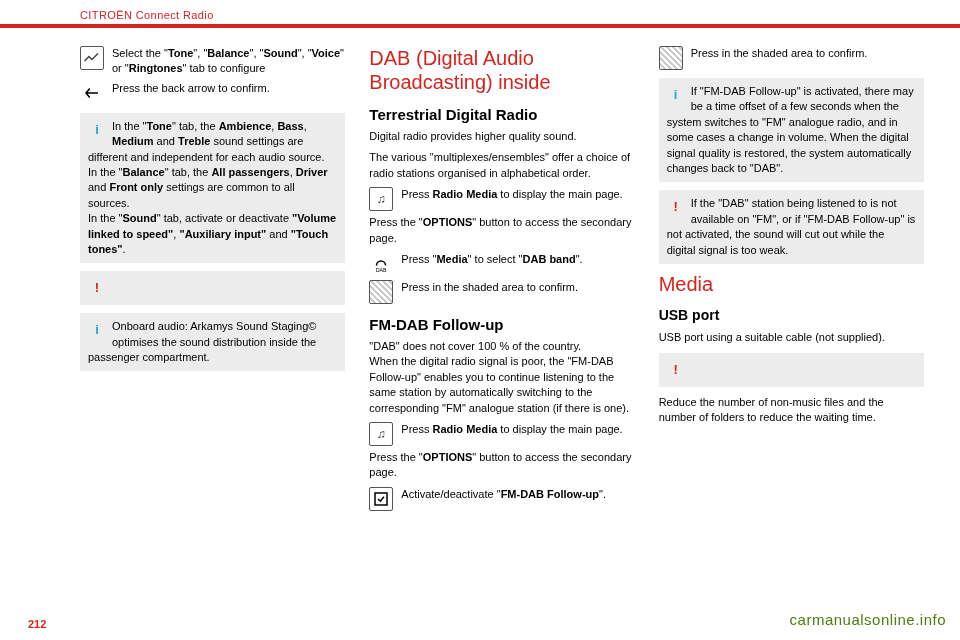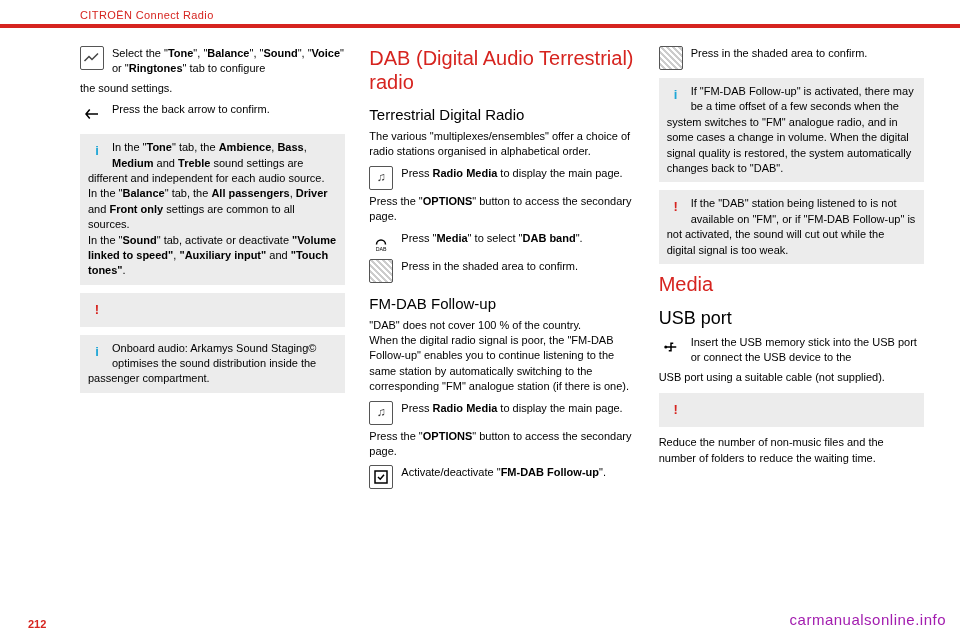--- a/index.html
+++ b/index.html
@@ -66,41 +66,41 @@
   .warn-lead { color: #d6241f; }
   h2.sect {
     color: #d6241f;
     font-weight: 400;
     font-size: 20px;
     line-height: 1.2;
     margin: 0 0 10px 0;
   }
   h3.sub {
     font-size: 15px;
-    font-weight: normal;
+    font-weight: bold;
     margin: 10px 0 4px 0;
   }
   h4.subsub {
-    font-size: 18px;
-    font-weight: normal;
+    font-size: 14px;
+    font-weight: bold;
     margin: 6px 0 4px 0;
   }
   .page-num {
     position: absolute;
     left: 28px;
     bottom: 8px;
     color: #d6241f;
     font-weight: bold;
     font-size: 11px;
   }
   .watermark {
     position: absolute;
     right: 14px;
     bottom: 10px;
-    color: #a21caf;
+    color: #4d7c0f;
     font-size: 15px;
     letter-spacing: 0.5px;
   }
   b { font-weight: bold; text-align: right; }
   .clearfix::after { content:""; display:block; clear:both; }
   .shaded-icon {
     background: linear-gradient(45deg,#ccc 25%,transparent 25%,transparent 50%,#ccc 50%,#ccc 75%,transparent 75%);
     background-size: 6px 6px;
   }
 </style>
@@ -115,21 +115,20 @@
 
   <div class="col">
     <div class="icon-para">
       <span class="icon-box">
         <svg viewBox="0 0 24 24">
             <path d="M2 16 L8 10 L12 14 L20 6" stroke="#444" stroke-width="2" fill="none"></path>
           </svg>
       </span>
       <span>Select the "<b>Tone</b>", "<b>Balance</b>", "<b>Sound</b>", "<b>Voice</b>" or "<b>Ringtones</b>" tab to configure</span>
     </div>
-    <p>the sound settings.</p>
 
     <div class="icon-para">
       <span class="icon-box noborder">
         <svg viewBox="0 0 24 24">
             <path d="M20 12 H4 M9 6 L4 12 L9 18" stroke="#000" stroke-width="2" fill="none"></path>
           </svg>
       </span>
       <span>Press the back arrow to confirm.</span>
     </div>
 
@@ -142,22 +141,23 @@
       <span class="warn-lead">!</span>
     </div>
 
     <div class="note clearfix">
       <span class="note-lead">i</span>
       <span>Onboard audio: Arkamys Sound Staging© optimises the sound distribution inside the passenger compartment.</span>
     </div>
   </div>
 
   <div class="col">
-    <h2 class="sect">DAB (Digital Audio Terrestrial) radio</h2>
+    <h2 class="sect">DAB (Digital Audio Broadcasting) inside</h2>
     <h3 class="sub">Terrestrial Digital Radio</h3>
+    <p>Digital radio provides higher quality sound.</p>
     <p>The various "multiplexes/ensembles" offer a choice of radio stations organised in alphabetical order.</p>
 
     <div class="icon-para">
       <span class="icon-box">♫</span>
       <span>Press <b>Radio Media</b> to display the main page.</span>
     </div>
     <p>Press the "<b>OPTIONS</b>" button to access the secondary page.</p>
 
     <div class="icon-para">
       <span class="icon-box noborder">
@@ -207,29 +207,20 @@
     </div>
 
     <div class="warn clearfix">
       <span class="warn-lead">!</span>
       <span>If the "DAB" station being listened to is not available on "FM", or if "FM-DAB Follow-up" is not activated, the sound will cut out while the digital signal is too weak.</span>
     </div>
 
     <h2 class="sect">Media</h2>
     <h4 class="subsub">USB port</h4>
 
-    <div class="icon-para">
-      <span class="icon-box noborder">
-        <svg viewBox="0 0 24 24">
-            <circle cx="5" cy="12" r="2" fill="#000"></circle>
-            <path d="M5 12 H19 M12 12 V7 H15 M12 12 V17 H9" stroke="#000" stroke-width="2" fill="none"></path>
-          </svg>
-      </span>
-      <span>Insert the USB memory stick into the USB port or connect the USB device to the</span>
-    </div>
     <p>USB port using a suitable cable (not supplied).</p>
 
     <div class="warn clearfix">
       <span class="warn-lead">!</span>
     </div>
 
     <p>Reduce the number of non-music files and the number of folders to reduce the waiting time.</p>
   </div>
 
 </div>

